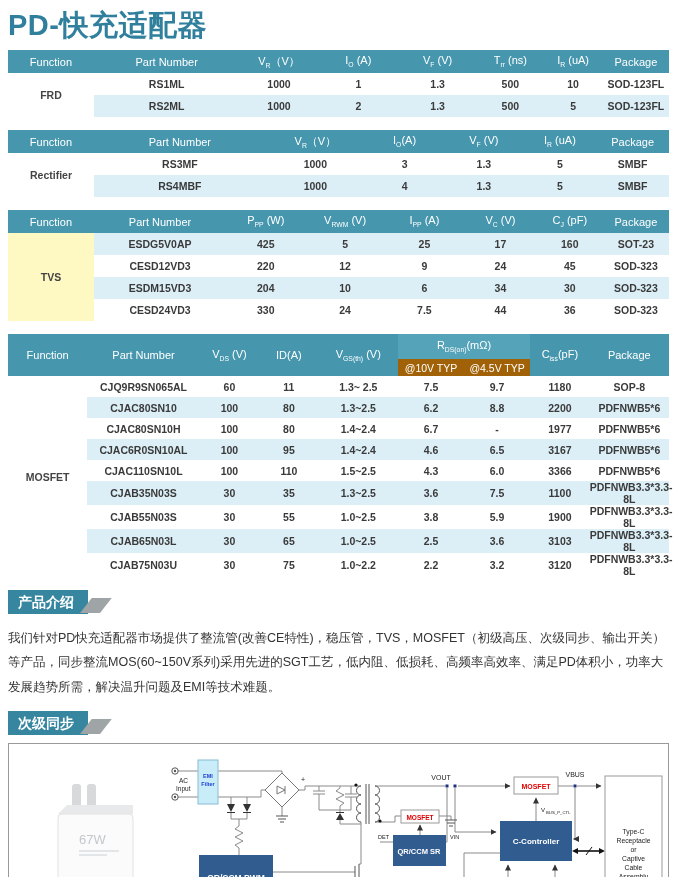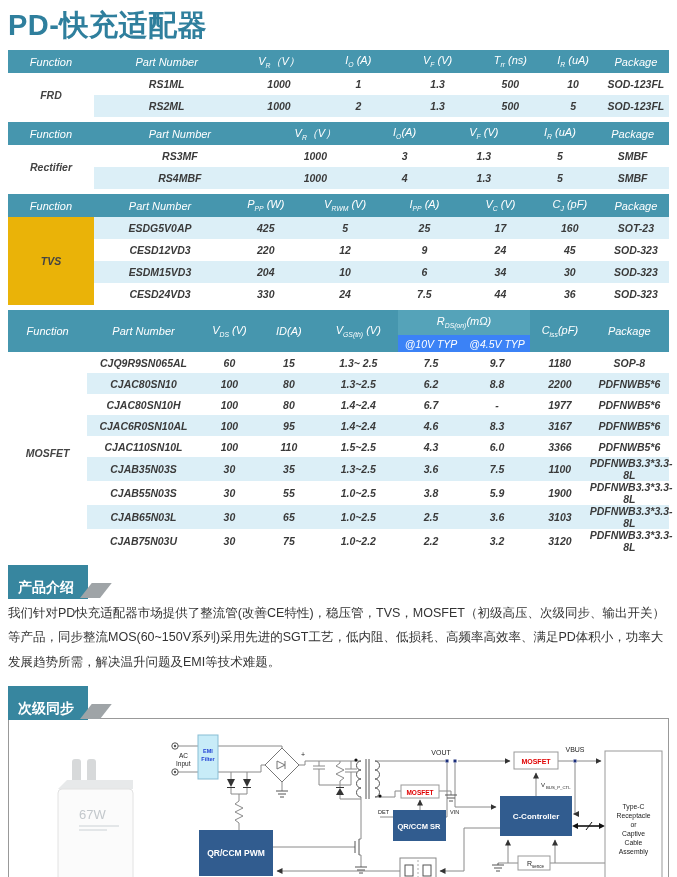--- a/index.html
+++ b/index.html
@@ -1,32 +1,32 @@
 <!DOCTYPE html>
 <html><head>
 <meta charset="utf-8">
 <style>
   html,body{margin:0;padding:0;background:#fff;}
   body{width:677px;font-family:"Liberation Sans",sans-serif;color:#333;}
   h1.page-title{margin:6px 0 4px 8px;font-size:29px;font-weight:bold;color:#2F7F9D;letter-spacing:0.5px;}
   .tables{padding:0 8px;}
-  table.spec{width:100%;border-collapse:collapse;table-layout:fixed;margin-bottom:5px;font-style:italic;}
+  table.spec{width:100%;border-collapse:collapse;table-layout:fixed;margin-bottom:13px;}
   table.spec th{background:#4696AE;color:#fff;font-size:11px;font-weight:normal;height:23px;padding:0;text-align:center;}
   table.spec th sub,table.spec td sub{font-size:0.62em;}
   table.spec td{font-size:10.5px;font-weight:600;color:#3a3a3a;text-align:center;height:22px;padding:0;vertical-align:middle;}
   table.spec td.fn{background:#fff;font-weight:600;color:#444;}
   table.spec tr.shade td{background:#DCEFF7;}
-  table.spec tr.shade td.fn{background:#eab308;}
+  table.spec tr.shade td.fn{background:#fef9c3;}
   table.t4 td{height:21px;}
   table.t4 thead tr:first-child th{height:25px;}
   table.t4 thead tr:last-child th{height:17px;}
   table.t4 th.rds{background:#55A3B9;}
-  table.t4 th.rds2{background:#3b82f6;font-size:10.5px;}
+  table.t4 th.rds2{background:#a16207;font-size:10.5px;}
   .badge-wrap{margin:12px 0 0 8px;height:24px;}
-  .badge{display:inline-block;position:relative;background:#37869F;color:#fff;font-weight:bold;font-size:14px;line-height:22px;padding:11px 14px 1px 10px;z-index:1;}
+  .badge{display:inline-block;position:relative;background:#37869F;color:#fff;font-weight:bold;font-size:14px;line-height:22px;padding:1px 14px 1px 10px;z-index:1;}
   .badge::after{content:"";position:absolute;right:-12px;bottom:1px;width:20px;height:15px;background:#9FA4A7;transform:skewX(-38deg);transform-origin:bottom left;z-index:-1;}
   p.intro-text{margin:12px 8px 6px 8px;font-size:12.5px;line-height:1.95;color:#333;}
   .circuit-box{margin:8px 8px 0 8px;border:1px solid #999;height:215px;overflow:hidden;}
   svg text{font-family:"Liberation Sans",sans-serif;}
   .wire{stroke:#8a8a8a;stroke-width:1;fill:none;}
   .wire-dark{stroke:#555;stroke-width:1;fill:none;}
   .blk{fill:#315C8F;}
   .blk-label{fill:#fff;font-weight:bold;}
   .mosfet-box{fill:#fff;stroke:#999;}
   .mosfet-label{fill:#E00000;font-weight:bold;}
@@ -213,21 +213,21 @@
         <tr>
           <th class="rds2">@10V TYP</th>
           <th class="rds2">@4.5V TYP</th>
         </tr>
       </thead>
       <tbody>
         <tr>
           <td rowspan="9" class="fn">MOSFET</td>
           <td>CJQ9R9SN065AL</td>
           <td>60</td>
-          <td>15</td>
+          <td>11</td>
           <td>1.3~ 2.5</td>
           <td>7.5</td>
           <td>9.7</td>
           <td>1180</td>
           <td>SOP-8</td>
         </tr>
         <tr class="shade">
           <td>CJAC80SN10</td>
           <td>100</td>
           <td>80</td>
@@ -246,21 +246,21 @@
           <td>-</td>
           <td>1977</td>
           <td>PDFNWB5*6</td>
         </tr>
         <tr class="shade">
           <td>CJAC6R0SN10AL</td>
           <td>100</td>
           <td>95</td>
           <td>1.4~2.4</td>
           <td>4.6</td>
-          <td>8.3</td>
+          <td>6.5</td>
           <td>3167</td>
           <td>PDFNWB5*6</td>
         </tr>
         <tr>
           <td>CJAC110SN10L</td>
           <td>100</td>
           <td>110</td>
           <td>1.5~2.5</td>
           <td>4.3</td>
           <td>6.0</td>

